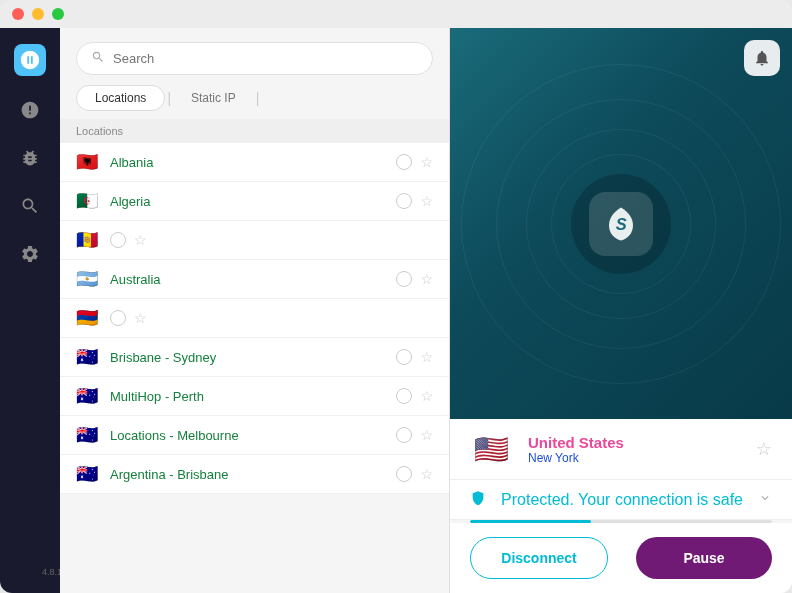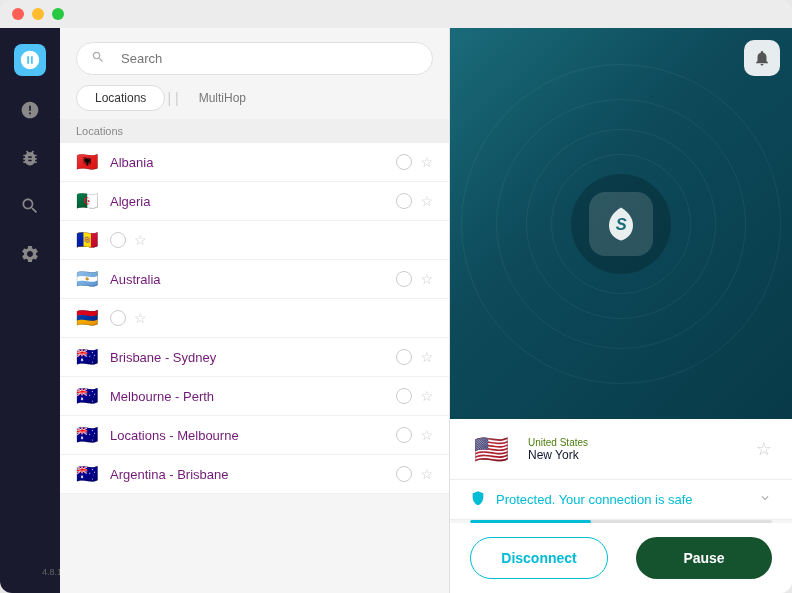--- a/index.html
+++ b/index.html
@@ -102,21 +102,21 @@
 
     .search-bar {
       padding: 14px 16px 10px;
     }
     .search-input-wrapper {
       display: flex;
       align-items: center;
       background: white;
       border-radius: 20px;
       padding: 7px 14px;
-      gap: 16px;
+      gap: 8px;
       border: 1px solid #e0e0e0;
     }
     .search-icon-svg {
       color: #aaa;
       font-size: 13px;
     }
     .search-input {
       border: none;
       outline: none;
       background: transparent;
@@ -192,21 +192,21 @@
       overflow: hidden;
       display: flex;
       align-items: center;
       justify-content: center;
       font-size: 18px;
     }
 
     .country-name {
       flex: 1;
       font-size: 13px;
-      color: #701a75;
+      color: #15803d;
     }
 
     .item-actions {
       display: flex;
       align-items: center;
       gap: 8px;
     }
     .radio-btn {
       width: 16px;
       height: 16px;
@@ -301,27 +301,27 @@
       flex-shrink: 0;
       font-size: 28px;
       display: flex;
       align-items: center;
       justify-content: center;
     }
     .connection-text {
       flex: 1;
     }
     .connection-country {
-      font-size: 10px;
-      font-weight: 400;
-      color: #4d7c0f;
+      font-size: 15px;
+      font-weight: 700;
+      color: #ec4899;
     }
     .connection-city {
       font-size: 12px;
-      color: #0f172a;
+      color: #1d4ed8;
     }
     .star-btn-lg {
       font-size: 18px;
       color: #ccc;
       cursor: pointer;
       background: none;
       border: none;
     }
 
     
@@ -333,23 +333,24 @@
       gap: 10px;
       border-bottom: 1px solid #eee;
       cursor: pointer;
     }
     .shield-icon-sm {
       color: #00bcd4;
       font-size: 14px;
     }
     .protected-text {
       flex: 1;
-      font-size: 13px;
+      font-size: 16px;
       color: #00bcd4;
       font-weight: 500;
+      text-align: center;
     }
     .chevron-icon {
       color: #aaa;
       font-size: 12px;
     }
     .progress-dots {
       height: 3px;
       background: #e0e0e0;
       margin: 0 20px;
       border-radius: 2px;
@@ -377,21 +378,21 @@
       color: #00bcd4;
       border-radius: 24px;
       font-size: 14px;
       font-weight: 600;
       cursor: pointer;
     }
     .btn-pause {
       flex: 1;
       padding: 12px;
       border: none;
-      background: #14532d;
+      background: #701a75;
       color: white;
       border-radius: 24px;
       font-size: 14px;
       font-weight: 600;
       cursor: pointer;
     }
   </style>
 </head>
 <body>
 
@@ -442,22 +443,22 @@
               <path d="M15.5 14h-.79l-.28-.27C15.41 12.59 16 11.11 16 9.5 16 5.91 13.09 3 9.5 3S3 5.91 3 9.5 5.91 16 9.5 16c1.61 0 3.09-.59 4.23-1.57l.27.28v.79l5 4.99L20.49 19l-4.99-5zm-6 0C7.01 14 5 11.99 5 9.5S7.01 5 9.5 5 14 7.01 14 9.5 11.99 14 9.5 14z"></path>
             </svg>
           </span>
           <input class="search-input" type="text" placeholder="Search" style="">
         </div>
       </div>
 
       <div class="tab-bar">
         <button class="tab-btn active">Locations</button>
         <span class="tab-divider">|</span>
+        <button class="tab-btn">Static IP</button>
         <span class="tab-divider">|</span>
-        <button class="tab-btn">MultiHop</button>
       </div>
 
       <div class="location-list">
         <div class="list-section-header">Locations</div>
 
         <div class="location-item">
           <span class="flag">🇦🇱</span>
           <span class="country-name">Albania</span>
           <div class="item-actions">
             <div class="radio-btn"></div>
@@ -503,21 +504,21 @@
           <span class="flag">🇦🇺</span>
           <span class="country-name">Brisbane - Sydney</span>
           <div class="item-actions">
             <div class="radio-btn"></div>
             <button class="star-btn">☆</button>
           </div>
         </div>
 
         <div class="location-item">
           <span class="flag">🇦🇺</span>
-          <span class="country-name">Melbourne - Perth</span>
+          <span class="country-name">MultiHop - Perth</span>
           <div class="item-actions">
             <div class="radio-btn"></div>
             <button class="star-btn">☆</button>
           </div>
         </div>
 
         <div class="location-item">
           <span class="flag">🇦🇺</span>
           <span class="country-name">Locations - Melbourne</span>
           <div class="item-actions">

